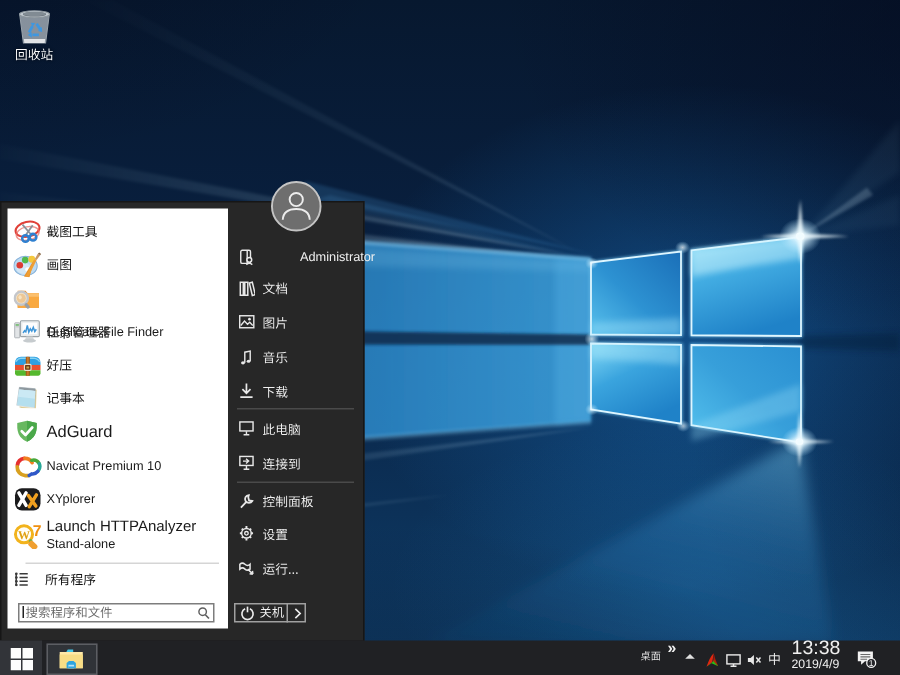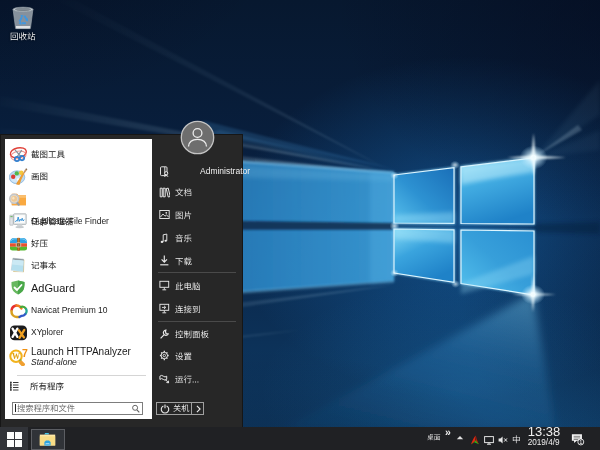--- a/index.html
+++ b/index.html
@@ -180,21 +180,21 @@
 <svg class="" style="position:absolute;overflow:visible;left:31.0px;top:237.8px;" width="17.0" height="10.9" viewBox="0 0 17.00 10.88">
       <path transform="translate(0,8.5) scale(0.008500)" fill="#1a1a1a" d="M354 -635H367L380 -638L427 -626Q410 -435 364 -297Q318 -160 245 -68Q172 23 73 79Q69 69 60 58Q52 47 43 37Q34 26 26 19Q116 -26 184 -111Q253 -197 296 -324Q339 -450 354 -619ZM474 -766H868V-697H474ZM429 -415H960V-344H429ZM661 -531H738V-9Q738 23 729 41Q719 59 695 68Q672 76 634 79Q596 81 537 80Q534 65 526 45Q518 24 510 9Q540 9 566 10Q593 10 612 10Q632 10 640 10Q652 9 657 5Q661 0 661 -10ZM841 -766H860L878 -771L930 -734Q902 -691 865 -645Q828 -600 787 -559Q747 -518 706 -487Q699 -497 685 -510Q672 -523 661 -531Q695 -559 729 -597Q763 -635 793 -676Q822 -716 841 -749ZM41 -635H375V-565H41ZM64 -292 110 -346Q156 -316 203 -282Q251 -248 296 -211Q341 -174 377 -139Q414 -104 437 -73L386 -10Q363 -41 327 -78Q291 -114 247 -152Q203 -190 156 -226Q109 -262 64 -292ZM64 -292Q81 -343 98 -410Q116 -477 132 -552Q147 -626 160 -700Q173 -774 181 -840L255 -835Q246 -766 232 -689Q218 -613 201 -537Q184 -460 166 -391Q148 -321 131 -266Z M1156 -792H1956V-720H1156ZM1115 -792H1187V-469Q1187 -409 1183 -338Q1180 -267 1171 -192Q1161 -118 1143 -48Q1125 22 1094 80Q1087 74 1076 66Q1065 58 1053 50Q1041 42 1032 39Q1061 -17 1078 -81Q1095 -146 1103 -213Q1111 -281 1113 -346Q1115 -412 1115 -469ZM1192 -34H1952V37H1192ZM1258 -450H1904V-379H1258ZM1531 -665H1607V10H1531ZM1684 -271 1739 -307Q1781 -273 1821 -230Q1861 -188 1883 -156L1825 -113Q1812 -135 1789 -163Q1766 -191 1739 -219Q1712 -247 1684 -271Z"></path>
     </svg>
 <svg class="" style="position:absolute;overflow:visible;left:31.0px;top:260.1px;" width="25.5" height="10.9" viewBox="0 0 25.50 10.88">
       <path transform="translate(0,8.5) scale(0.008500)" fill="#1a1a1a" d="M124 -769 176 -815Q204 -792 234 -764Q264 -736 291 -710Q318 -683 335 -661L280 -607Q264 -630 238 -658Q212 -686 182 -715Q152 -745 124 -769ZM200 60 186 -12 208 -43 384 -163Q388 -148 395 -129Q402 -110 408 -98Q345 -54 307 -26Q268 2 246 18Q225 34 215 44Q205 53 200 60ZM46 -526H259V-453H46ZM200 61Q196 52 188 42Q181 31 173 20Q165 10 157 4Q171 -6 188 -31Q206 -56 206 -93V-526H280V-37Q280 -37 272 -30Q264 -23 252 -11Q240 0 228 13Q216 27 208 39Q200 51 200 61ZM470 -442H858V-370H470ZM438 -442H515V-56Q515 -26 529 -17Q543 -7 591 -7Q600 -7 621 -7Q643 -7 670 -7Q698 -7 726 -7Q754 -7 777 -7Q800 -7 812 -7Q843 -7 859 -20Q874 -32 881 -68Q887 -104 889 -175Q899 -168 912 -162Q924 -155 938 -151Q951 -146 962 -143Q957 -62 943 -17Q930 29 900 47Q871 65 816 65Q808 65 785 65Q761 65 731 65Q701 65 670 65Q639 65 616 65Q594 65 586 65Q530 65 498 55Q465 45 452 18Q438 -8 438 -57ZM419 -770H891V-318H816V-695H419Z M1459 -840H1535V-4Q1535 30 1524 47Q1514 63 1490 71Q1467 79 1426 81Q1386 83 1323 83Q1320 69 1312 51Q1304 32 1296 20Q1326 21 1355 21Q1383 21 1404 21Q1426 20 1434 20Q1448 19 1453 14Q1459 9 1459 -4ZM1067 -760H1935V-698H1067ZM1244 -586V-515H1759V-586ZM1172 -639H1835V-462H1172ZM1143 -391H1851V-28H1775V-336H1143ZM1048 -266H1955V-206H1048ZM1134 -131H1814V-72H1134Z M2065 -629H2937V-553H2065ZM2226 -183H2772V-107H2226ZM2460 -839H2539V80H2460ZM2387 -604 2455 -583Q2418 -479 2362 -384Q2305 -288 2237 -210Q2169 -131 2093 -79Q2087 -88 2077 -100Q2067 -111 2057 -122Q2046 -132 2037 -140Q2111 -185 2178 -258Q2245 -331 2299 -421Q2353 -510 2387 -604ZM2609 -601Q2643 -508 2697 -420Q2752 -332 2821 -261Q2889 -190 2965 -146Q2956 -139 2944 -128Q2933 -116 2923 -104Q2913 -92 2906 -81Q2829 -132 2760 -209Q2691 -287 2635 -382Q2579 -478 2542 -581Z"></path>
     </svg>
 <div style="position:absolute;left:31.0px;top:282.5px;font-size:11px;line-height:10.2px;color:#1a1a1a;white-space:nowrap;">AdGuard</div>
 <div style="position:absolute;left:31.0px;top:304.8px;font-size:8.5px;line-height:10.2px;color:#1a1a1a;white-space:nowrap;">Navicat Premium 10</div>
 <div style="position:absolute;left:31.0px;top:327.1px;font-size:8.5px;line-height:10.2px;color:#1a1a1a;white-space:nowrap;">XYplorer</div>
 <div style="position:absolute;left:31.0px;top:346.9px;font-size:10px;line-height:10.2px;color:#1a1a1a;white-space:nowrap;">Launch HTTPAnalyzer</div>
-<div style="position:absolute;left:31.0px;top:357.1px;font-size:8.5px;line-height:10.2px;color:#1a1a1a;white-space:nowrap;font-style:italic;">Stand-alone</div>
+<div style="position:absolute;left:31.0px;top:357.1px;font-size:8.5px;line-height:10.2px;color:#1a1a1a;white-space:nowrap;">Stand-alone</div>
 <svg class="abs" style="left:9px;top:145.5px" width="19" height="17" viewBox="0 0 19 17">
       <g transform="rotate(-12 9.5 7.5)">
         <ellipse cx="9.5" cy="6.8" rx="8.1" ry="4.9" fill="none" stroke="#e04038" stroke-width="1.35"></ellipse>
         <ellipse cx="9" cy="9.6" rx="7.7" ry="4.5" fill="none" stroke="#e87068" stroke-width="1" opacity="0.75"></ellipse>
       </g>
 <path d="M6,3.8 L12.3,11 M12.8,4.2 L7.7,11.3" stroke="#8a929a" stroke-width="1.2"></path>
 <circle cx="8" cy="13" r="2.2" fill="none" stroke="#2f80d0" stroke-width="1.7"></circle>
 <circle cx="13" cy="12.1" r="2.2" fill="none" stroke="#2f80d0" stroke-width="1.7"></circle>
     </svg>
 <svg class="abs" style="left:9px;top:167.8px" width="19" height="17" viewBox="0 0 19 17">

